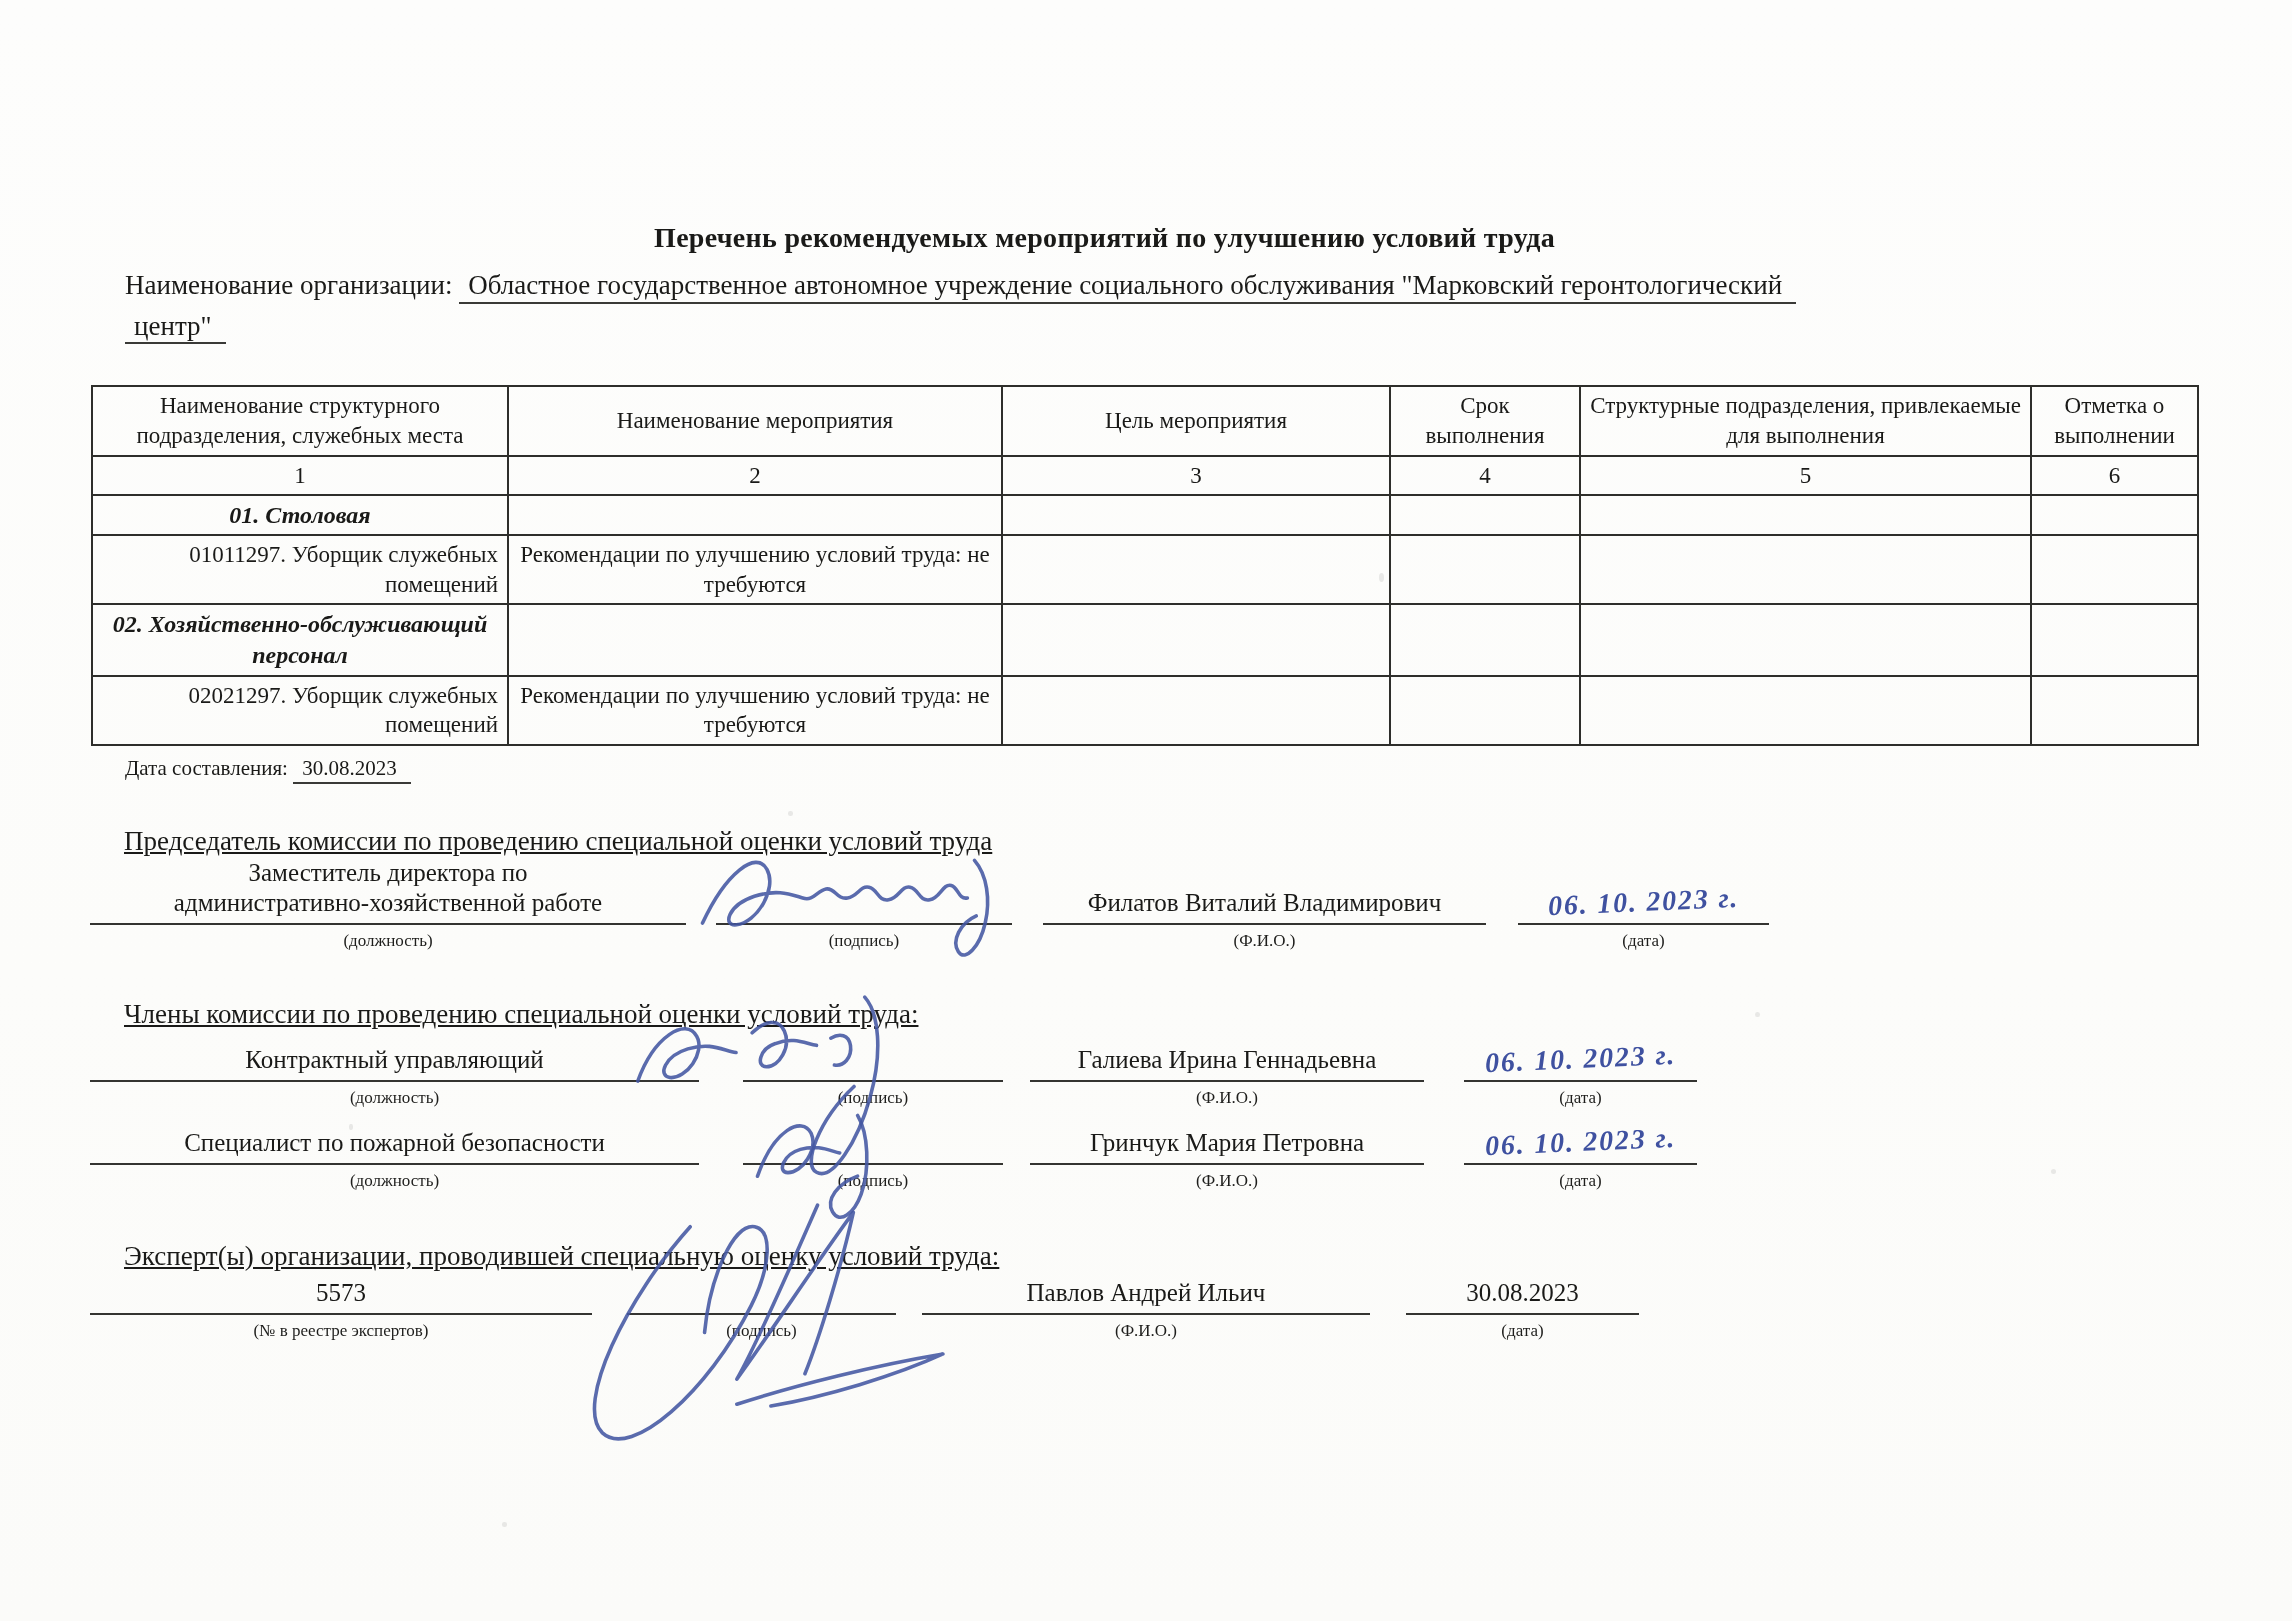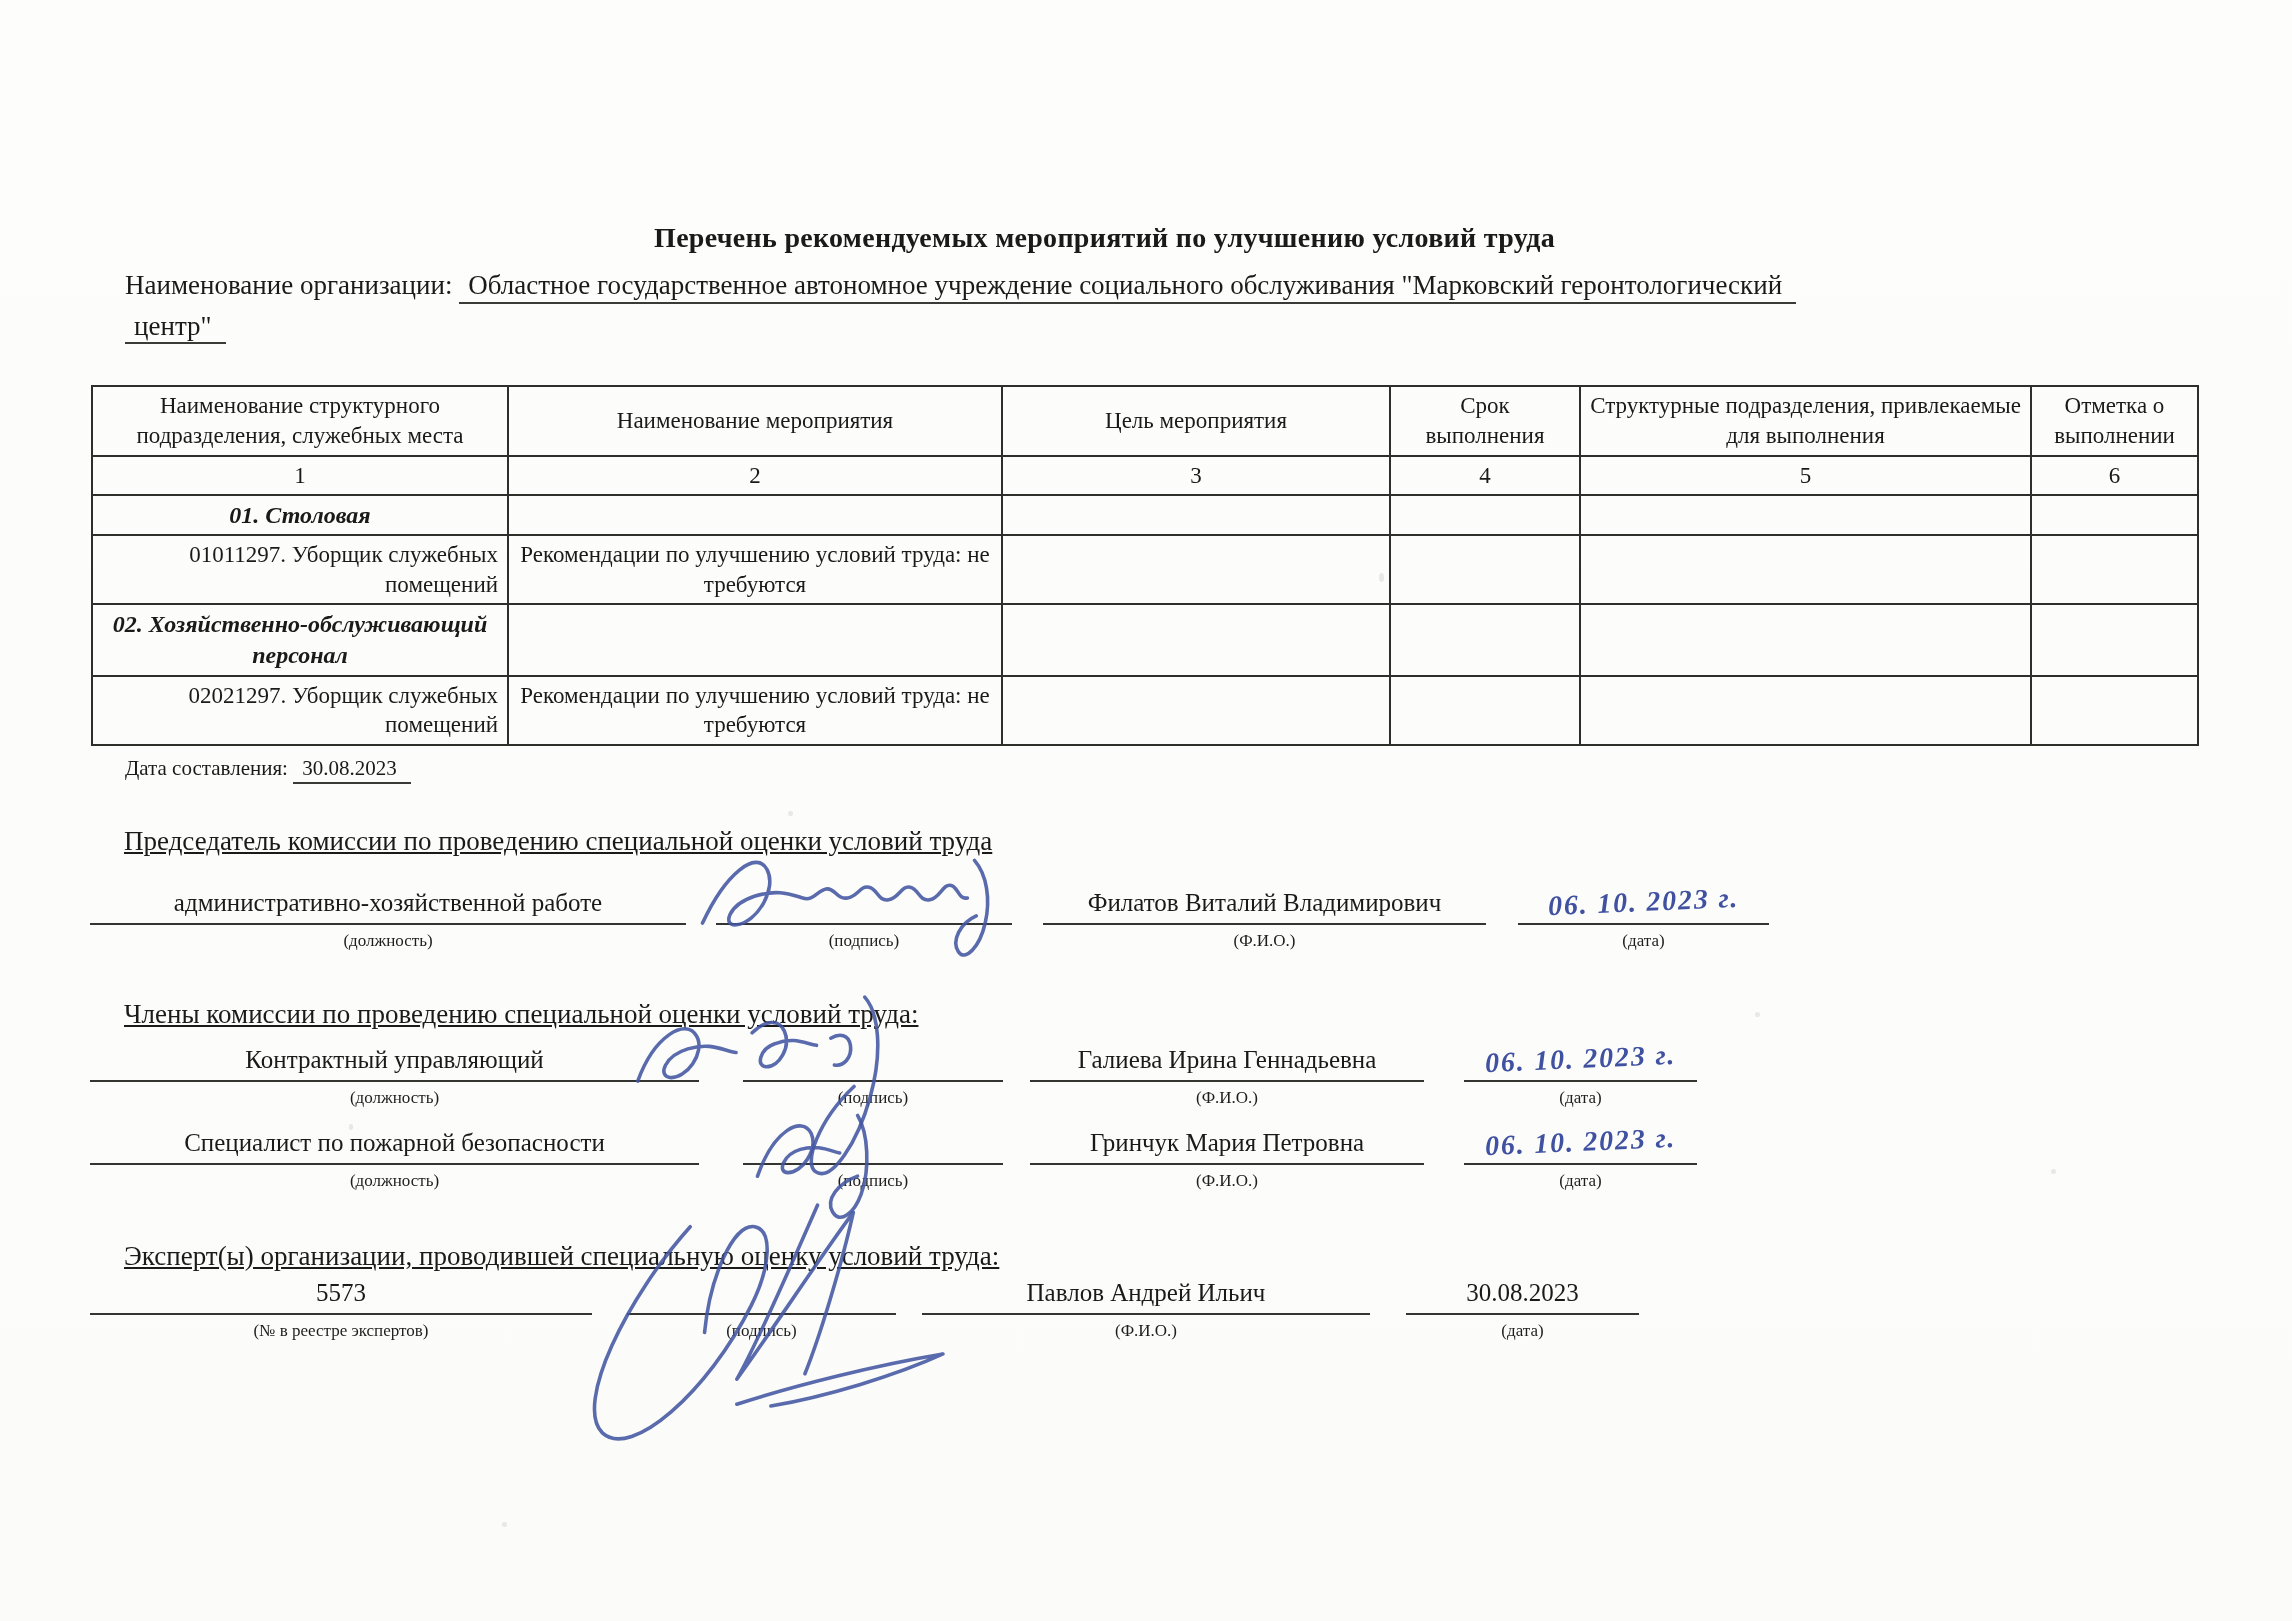--- a/index.html
+++ b/index.html
@@ -148,20 +148,21 @@
   <div class="abs date-line">
     <span>Дата составления:</span>
     <span class="u">30.08.2023</span>
   </div>
 
   <div class="abs sec-heading" style="top:826px;">Председатель комиссии по проведению специальной оценки условий труда</div>
 
   <div class="sigrow" style="top:835px;height:116px;">
     <div class="field" style="left:90px;width:596px;">
       <div class="value">
+        <div>Заместитель директора по</div>
         <div>административно-хозяйственной работе</div>
       </div>
       <div class="rule"></div>
       <div class="caption">(должность)</div>
     </div>
     <div class="field" style="left:716px;width:296px;">
       <div class="value">&nbsp;</div>
       <div class="rule"></div>
       <div class="caption">(подпись)</div>
     </div>

